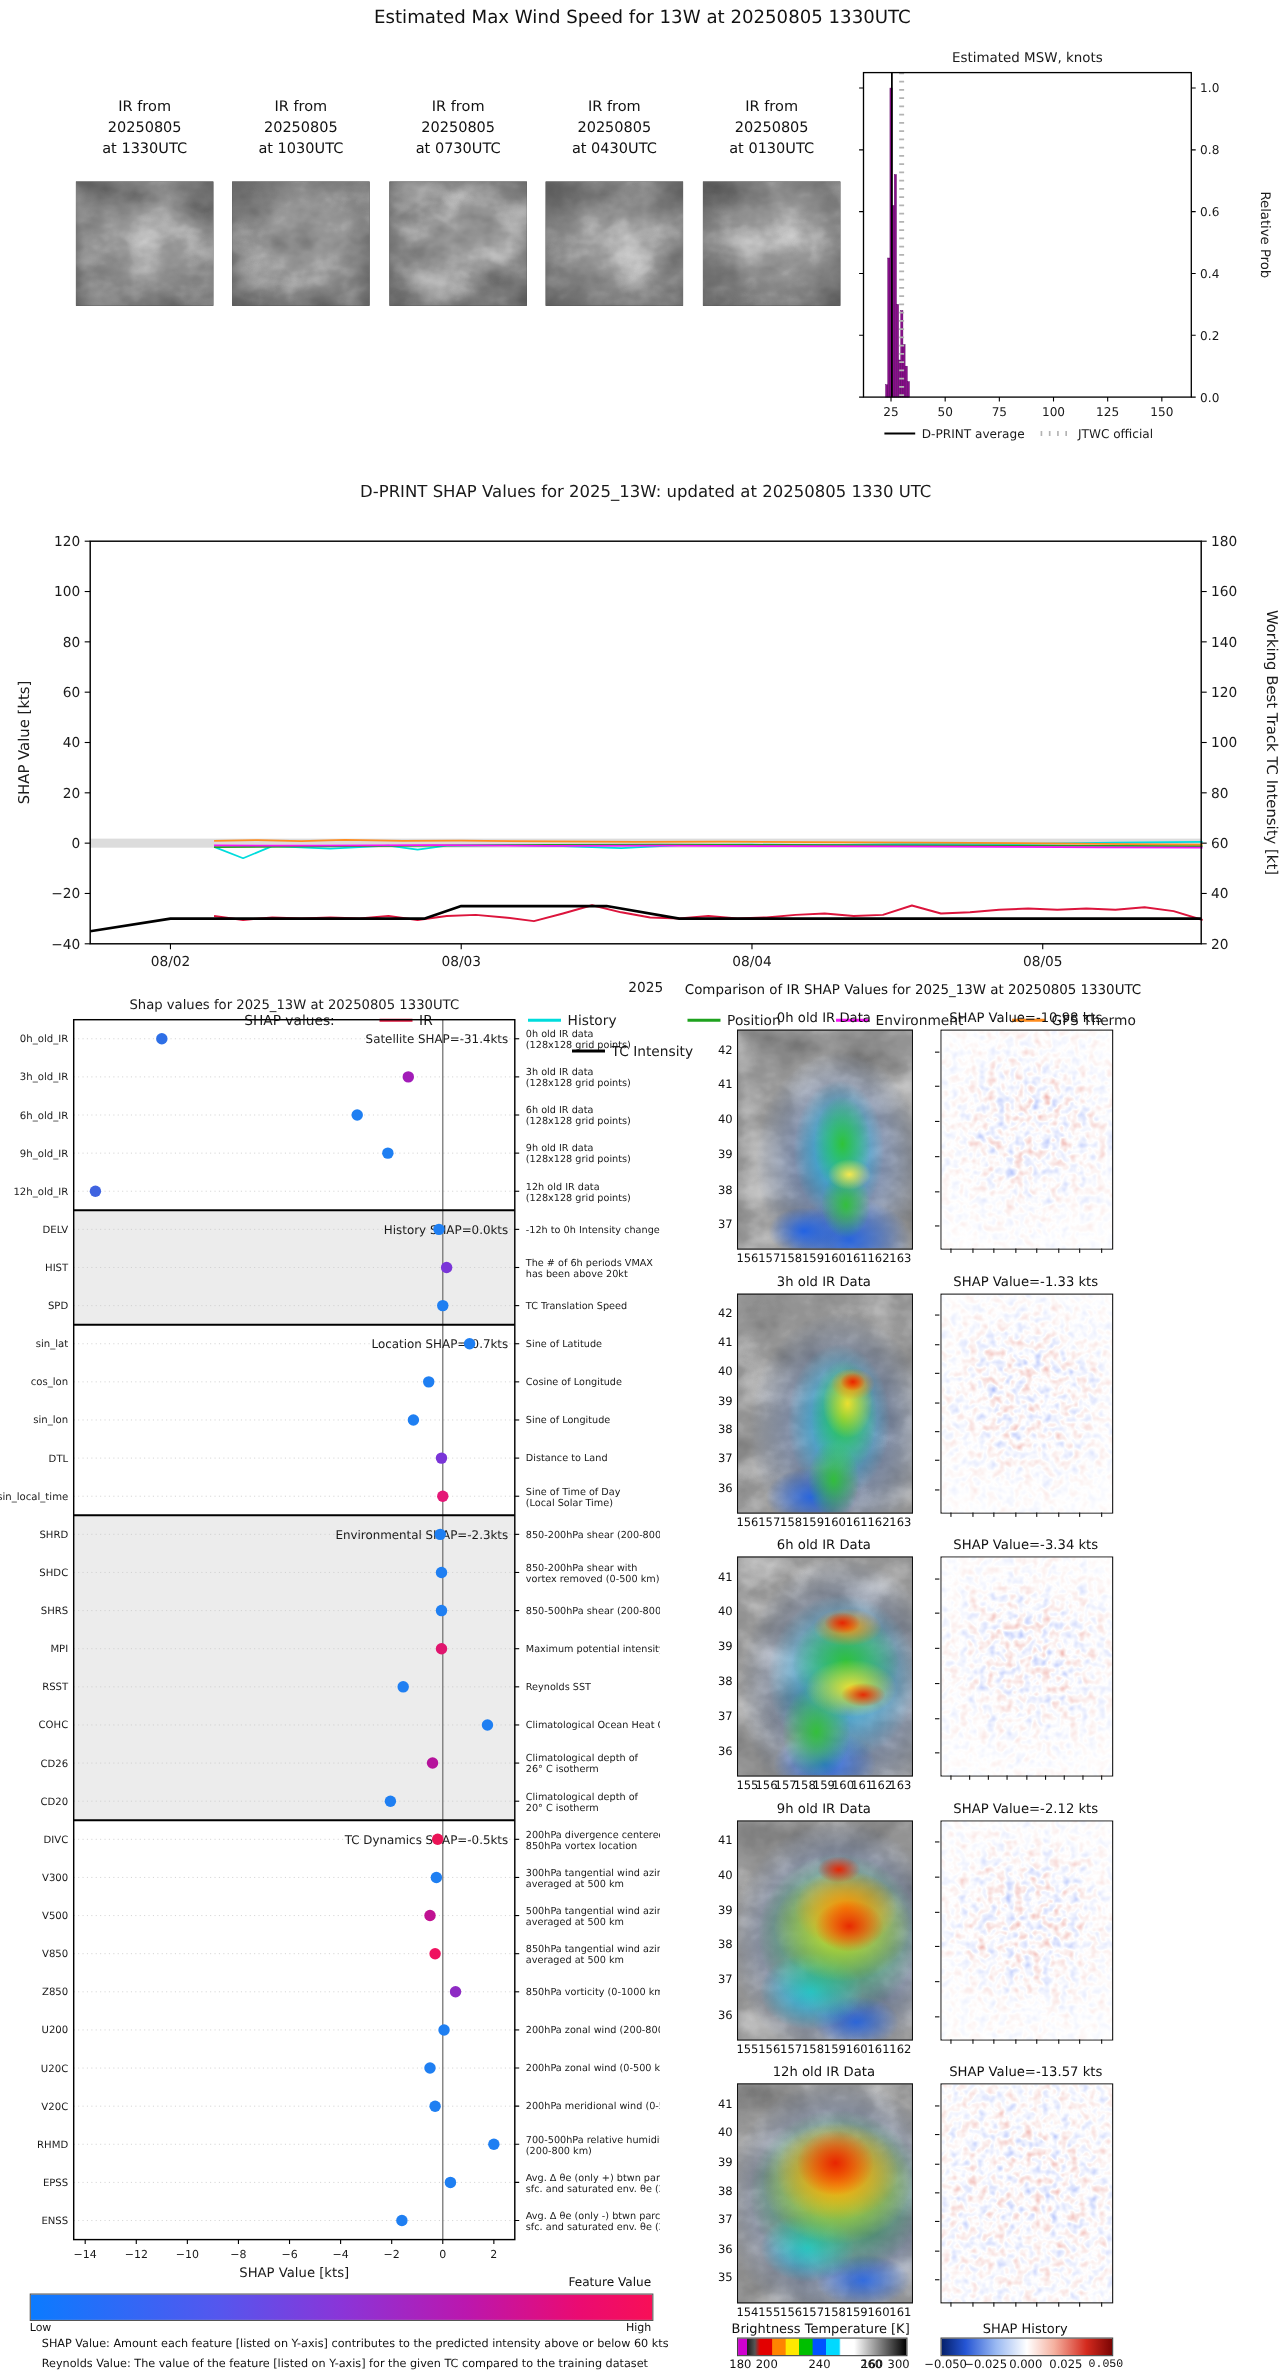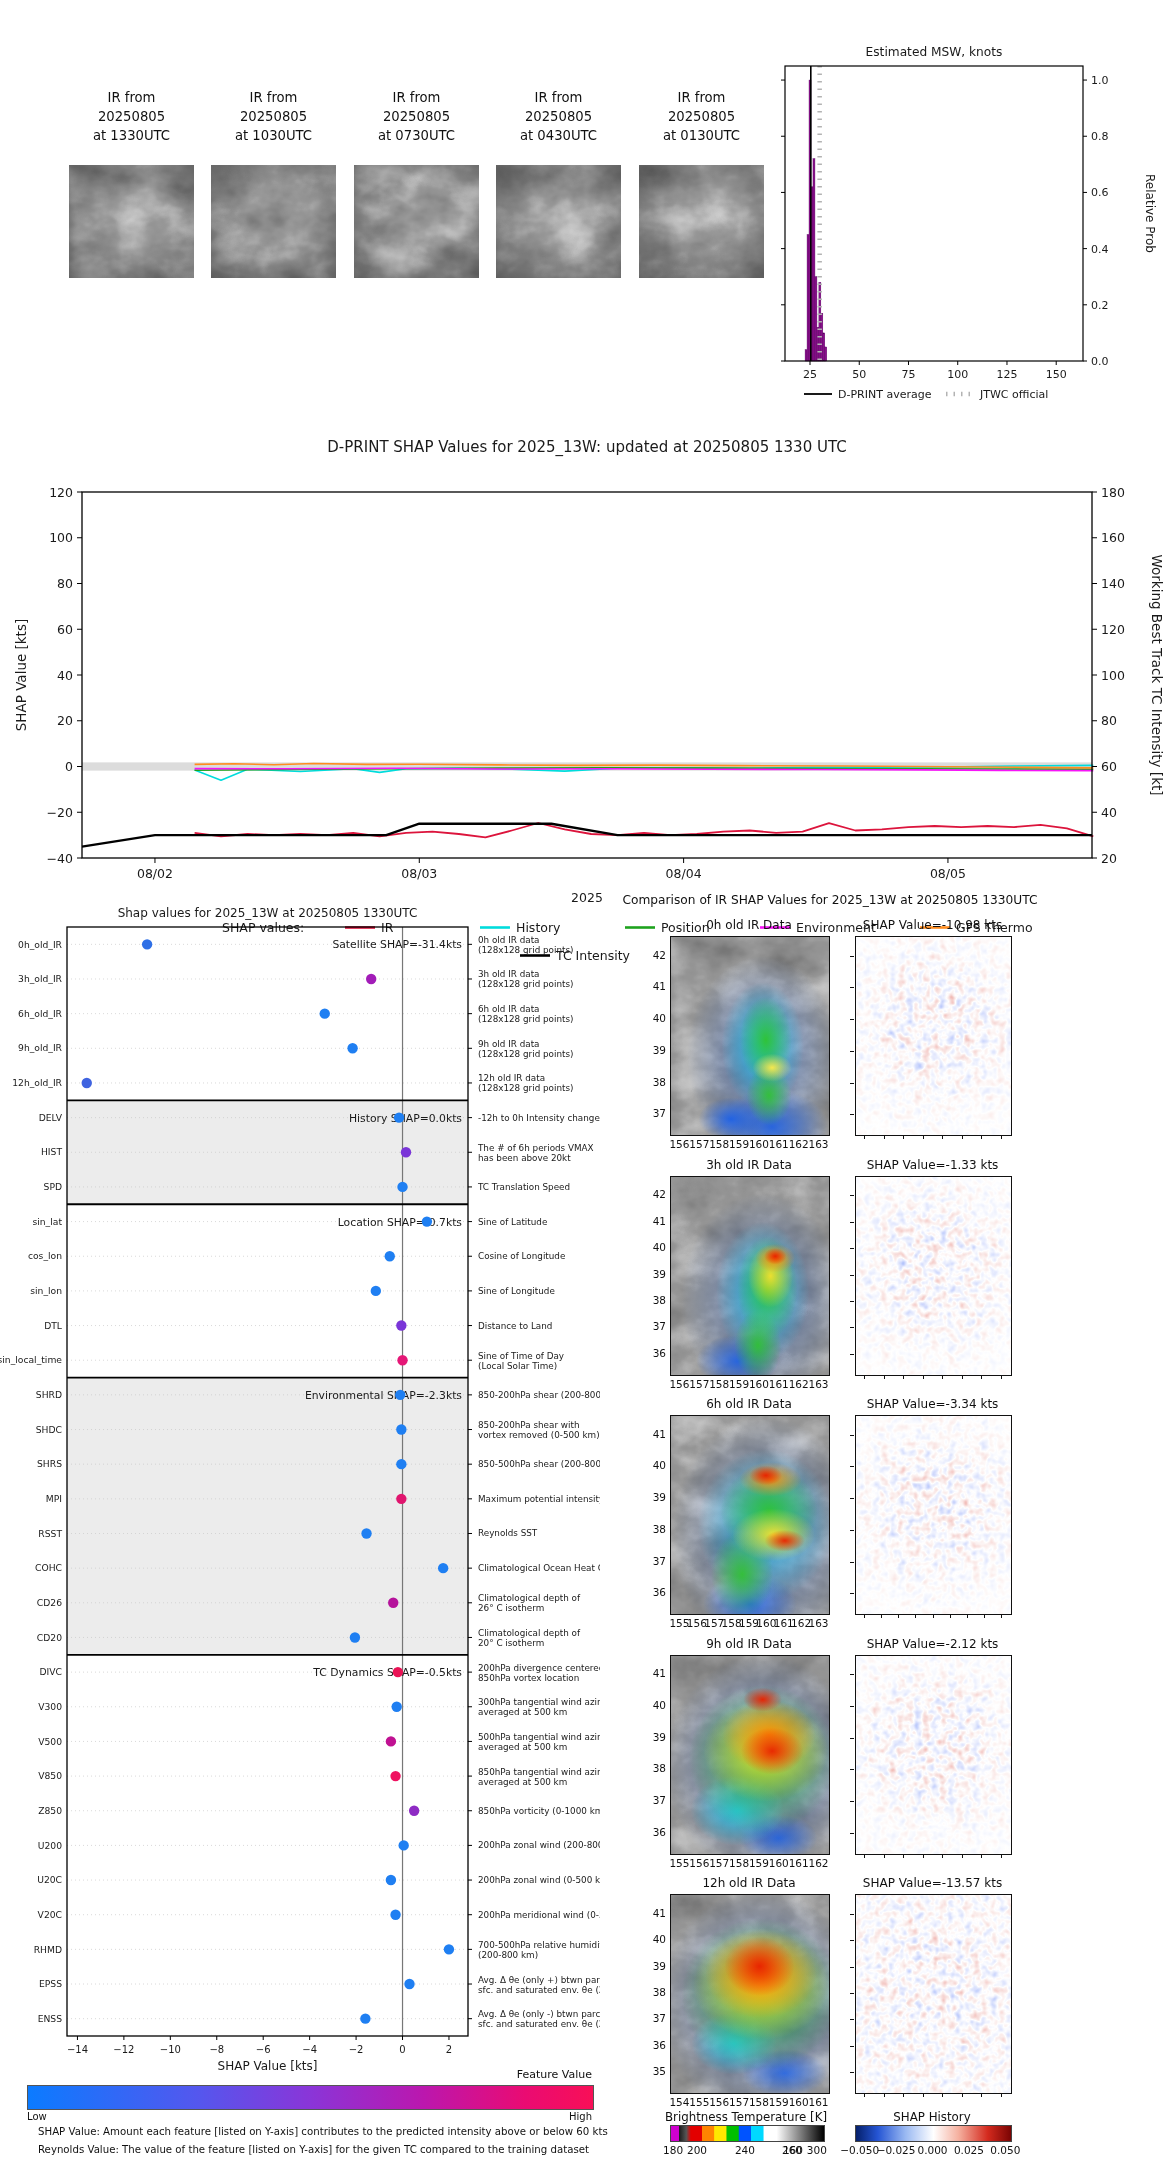--- a/index.html
+++ b/index.html
@@ -189,20 +189,21 @@
           <feComponentTransfer>
             <feFuncR type="table" tableValues="0.15 1 0.8"></feFuncR>
             <feFuncG type="table" tableValues="0.3 1 0.15"></feFuncG>
             <feFuncB type="table" tableValues="0.95 1 0.1"></feFuncB>
             <feFuncA type="table" tableValues="1 1"></feFuncA>
           </feComponentTransfer>
         </filter>
       </defs>
   </svg>
 
+  <div class="suptitle">Estimated Max Wind Speed for 13W at 20250805 1330UTC</div>
 
   <div id="irstrip">
       <div class="capline" style="left: 69px; top: 88px; width: 125px;">
         <div>IR from</div>
         <div>20250805</div>
         <div>at 1330UTC</div>
       </div>
       <div class="thumb" style="left: 69px; top: 165px;">
         <svg width="125" height="113">
           <rect width="125" height="113" filter="url(#fcloud0)"></rect>
@@ -840,16 +841,16 @@
       <div class="cbtick" style="left: 801.88px; top: 2144px; width: 30px;">300</div>
     </div>
 
   <div class="cbtitle" style="left:832px;top:2110px;width:200px;">SHAP History</div>
   <div class="cbbar svbar" style="left:855px;top:2125px;width:155px;"></div>
   <div id="svticks">
       <div class="cbtick" style="left: 835.65px; top: 2144px; width: 48px;">−0.050</div>
       <div class="cbtick" style="left: 872.075px; top: 2144px; width: 48px;">−0.025</div>
       <div class="cbtick" style="left: 908.5px; top: 2144px; width: 48px;">0.000</div>
       <div class="cbtick" style="left: 944.925px; top: 2144px; width: 48px;">0.025</div>
-      <div class="cbtick" style="left: 981.35px; top: 2144px; width: 48px;">0.050</div>
+      <div class="cbtick" style="left: 981.35px; top: 2144px; width: 48px; font-family: Liberation Mono, monospace;">0.050</div>
     </div>
 
 </div>
 
 </body></html>

